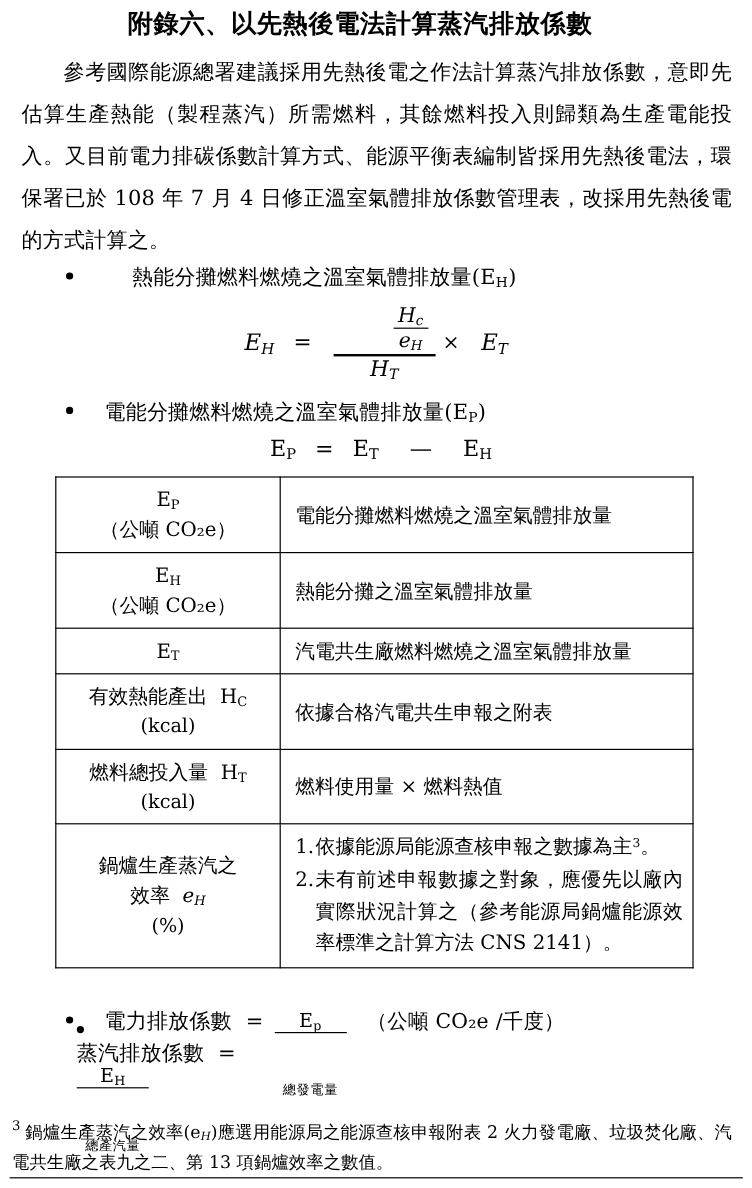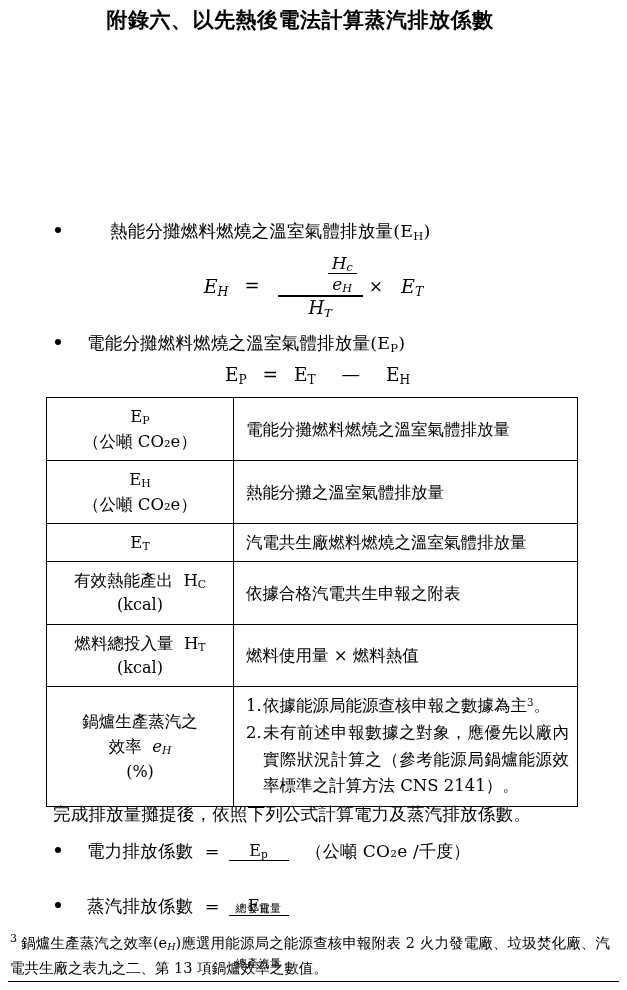--- a/index.html
+++ b/index.html
@@ -66,21 +66,21 @@
     margin-right: 26px;
     flex: 0 0 auto;
     position: relative;
     top: -4px;
   }
   .bullet-text { white-space: nowrap; }
 
   .bullet-1 { top: 219px; left: 55px; gap: 23px; }
   .bullet-2 { top: 331px; left: 55px; }
   .bullet-3 { top: 839px; left: 55px; }
-  .bullet-4 { top: 894px; left: 55px; }
+  .bullet-4 { top: 859px; left: 55px; flex-direction: column; }
 
   
   .mi {
     font-family: "DejaVu Serif", "Liberation Serif", serif;
   }
   .it { font-style: italic; }
   sub {
     font-size: 0.66em;
     vertical-align: -0.22em;
     line-height: 0;
@@ -264,20 +264,21 @@
     background: #000;
   }
 </style>
 </head>
 <body>
 
 <div class="page">
 
   <div class="doc-title">附錄六、以先熱後電法計算蒸汽排放係數</div>
 
+  <div class="para intro">參考國際能源總署建議採用先熱後電之作法計算蒸汽排放係數，意即先估算生產熱能（製程蒸汽）所需燃料，其餘燃料投入則歸類為生產電能投入。又目前電力排碳係數計算方式、能源平衡表編制皆採用先熱後電法，環保署已於 108 年 7 月 4 日修正溫室氣體排放係數管理表，改採用先熱後電的方式計算之。</div>
 
   <div class="bullet-row bullet-1">
     <span class="bullet-dot"></span>
     <span class="bullet-text"><span>熱能分攤燃料燃燒之溫室氣體排放量(</span><span class="mi">E</span><sub>H</sub><span>)</span></span>
   </div>
 
   <div class="formula-1">
     <span class="f1-lhs"><span>E</span><sub>H</sub></span>
     <span class="f1-eq">=</span>
     <span class="frac-outer">
@@ -365,21 +366,20 @@
             <li>
               <span class="idx">2.</span>
               <span class="txt">未有前述申報數據之對象，應優先以廠內實際狀況計算之（參考能源局鍋爐能源效率標準之計算方法 CNS 2141）。</span>
             </li>
           </ul>
         </td>
       </tr>
     </tbody>
   </table>
 
-  <div class="para closing">完成排放量攤提後，依照下列公式計算電力及蒸汽排放係數。</div>
 
   <div class="bullet-row bullet-3">
     <span class="bullet-dot"></span>
     <span class="bullet-text"><span>電力排放係數</span>&nbsp;&nbsp;<span>=</span></span>
     <span class="small-frac">
       <span class="num"><span>E</span><sub>p</sub></span>
       <span class="bar"></span>
       <span class="den">總發電量</span>
     </span>
     <span class="unit-paren">（公噸 CO₂e /千度）</span>

